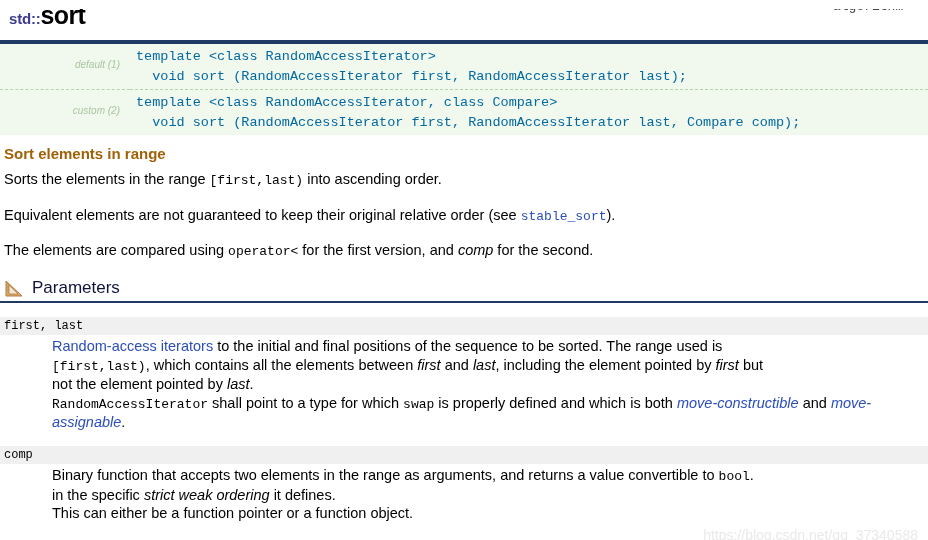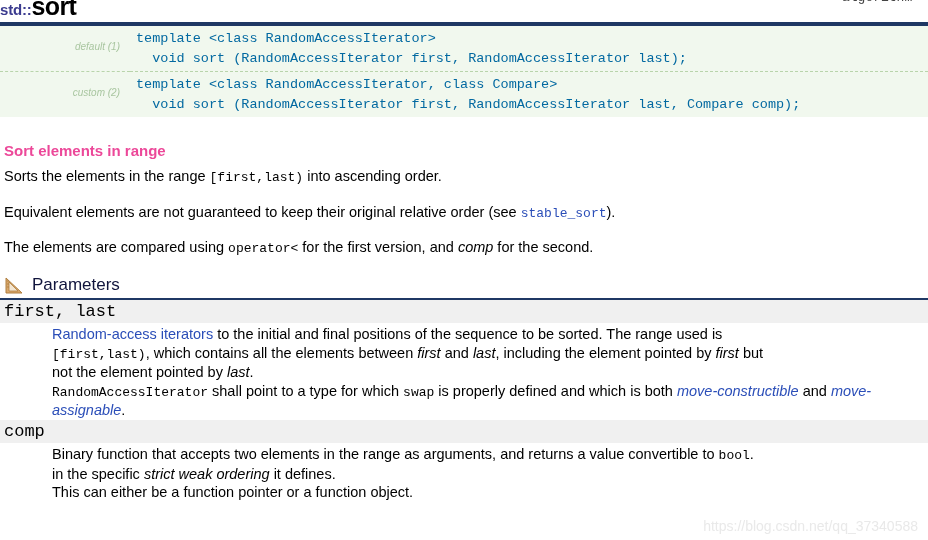--- a/index.html
+++ b/index.html
@@ -22,21 +22,21 @@
     position: relative;
     width: 928px;
     height: 540px;
   }
 
   
   .title-row {
     position: relative;
     height: 22px;
     padding: 0;
-    margin: 0;
+    margin: 9px;
     overflow: hidden;
   }
   .title-text {
     position: absolute;
     left: 0px;
     top: -9px;
     white-space: nowrap;
     line-height: 30px;
   }
   .title-ns {
@@ -102,22 +102,22 @@
   }
 
   
   .desc {
     padding: 6px 6px 0 4px;
   }
   .desc h3 {
     font-family: "Liberation Sans", sans-serif;
     font-size: 15px;
     font-weight: bold;
-    margin: 19px 0 8px 0;
-    color: #ec4899;
+    margin: 4px 0 8px 0;
+    color: #a16207;
   }
   .desc p {
     margin: 0 0 16px 0;
     font-size: 14.5px;
     line-height: 1.25;
     color: #000000;
   }
   code, .mono {
     font-family: Liberation Mono, monospace;
     font-size: 13px;
@@ -162,23 +162,24 @@
     width: 20px;
     height: 20px;
     flex: 0 0 20px;
     display: block;
   }
 
   
   .param-name {
     background: #f0f0f0;
     font-family: "Liberation Mono", monospace;
-    font-size: 17px;
+    font-size: 12px;
     color: #000000;
     padding: 2px 0 2px 4px;
+    margin-top: 14px;
   }
   .param-body {
     padding: 2px 8px 0 52px;
     font-size: 14.5px;
     line-height: 1.28;
   }
   .param-body .line { display: block; }
 
   
   .watermark {

